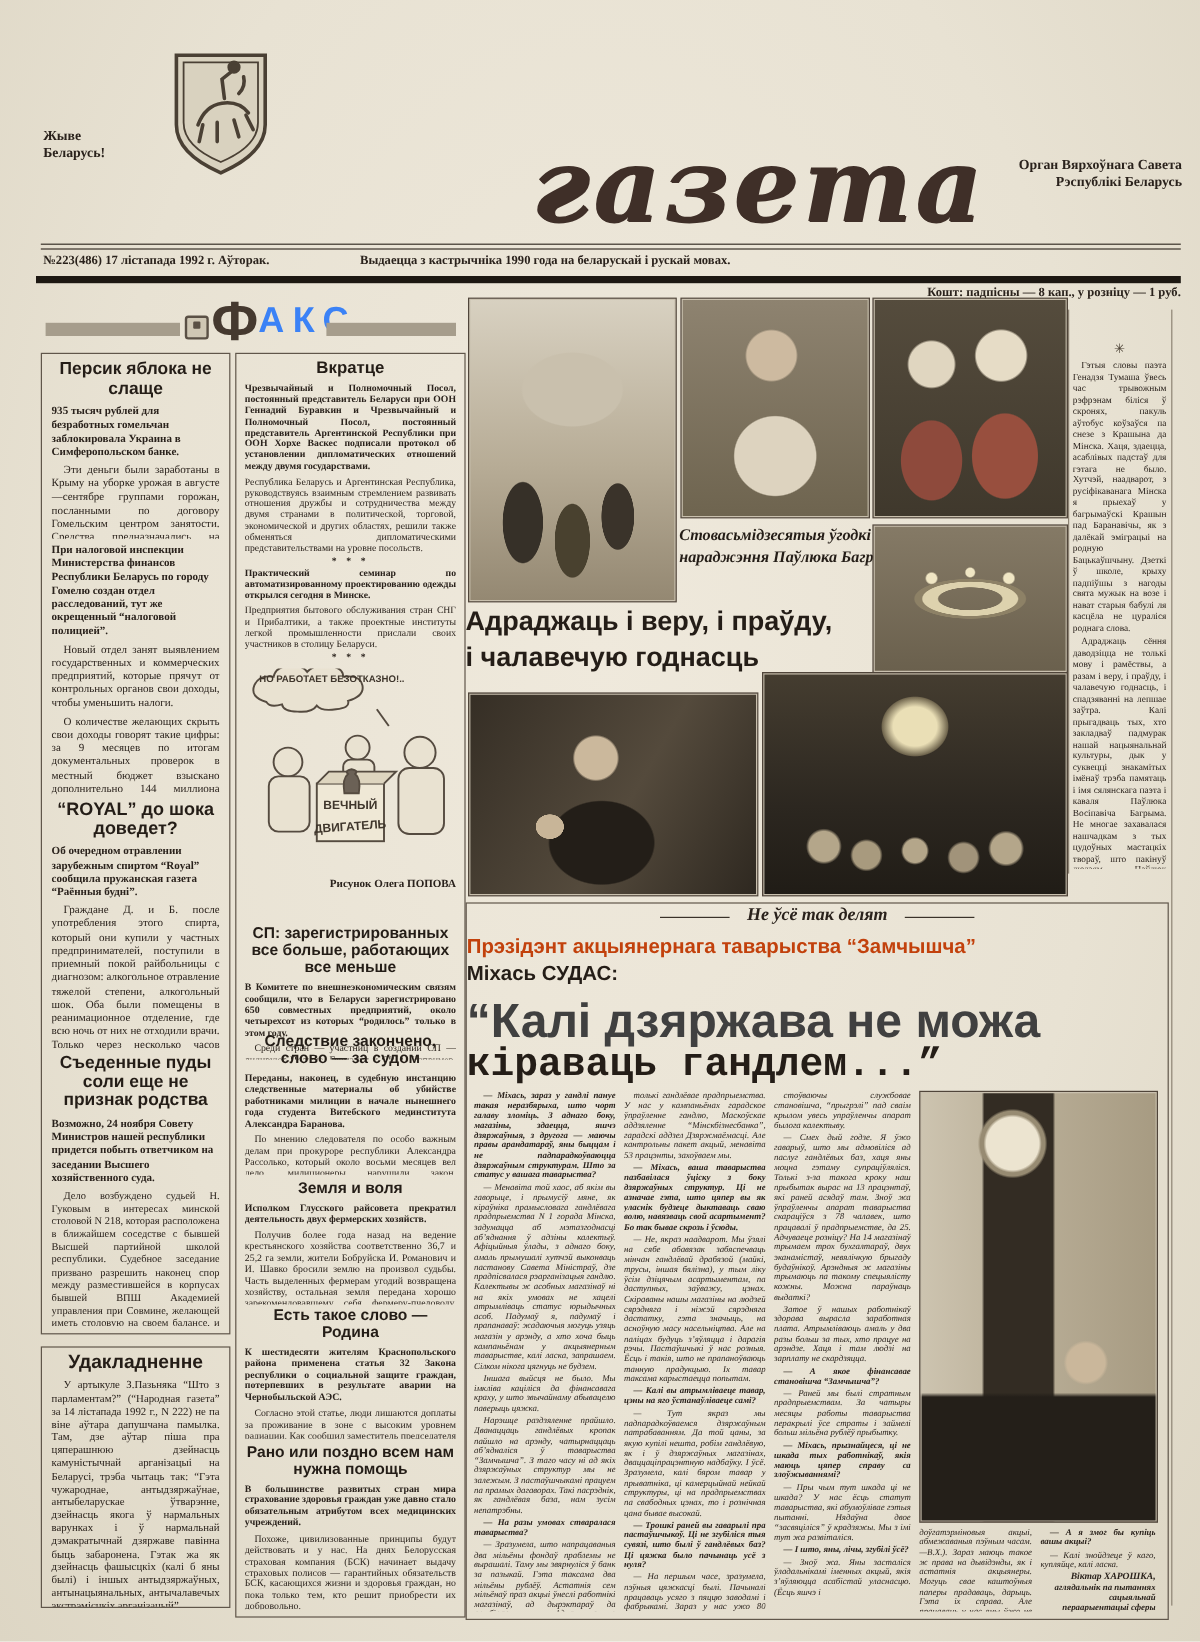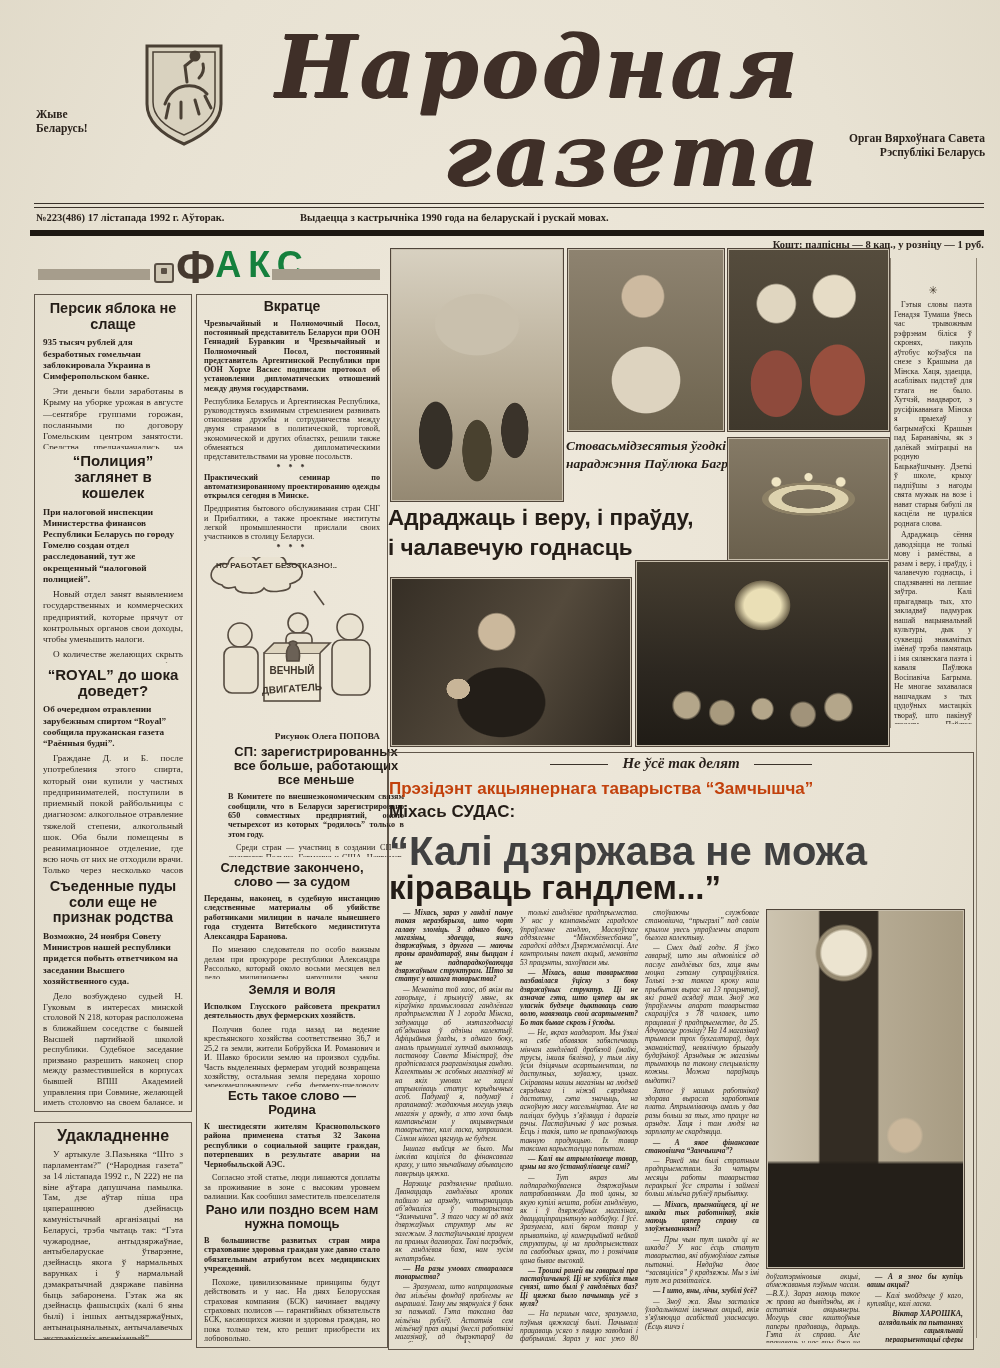--- a/index.html
+++ b/index.html
@@ -51,52 +51,50 @@
       <path d="M22 62 q6 -16 20 -18 q14 -2 22 8"></path>
       <path d="M26 62 l-3 14 M38 60 l0 16 M52 58 l4 14 M62 54 l6 12"></path>
       <path d="M56 36 q6 -6 4 -14"></path>
       <path d="M44 40 l-2 -16 l10 -8"></path>
       <circle cx="52" cy="14" r="4" fill="#4a4034"></circle>
     </g>
   </svg>
 </div>
 
 <div class="abs" style="left:275px;top:8px;width:580px;height:195px;">
-  <span class="logo-word" style="left:0;top:8px;font-size:86px;">Народная</span>
   <span class="logo-word" style="left:168px;top:96px;font-size:86px;">газета</span>
 </div>
 
 <div class="abs rt" style="left:840px;top:108px;width:145px;font-size:11.5px;font-weight:bold;line-height:1.25;margin-top:23px;">Орган Вярхоўнага Савета Рэспублікі Беларусь</div>
 
 <div class="abs rule-double" style="left:34px;top:203px;width:950px;"></div>
 
 <div class="abs b" style="left:36px;top:212px;font-size:10.5px;">№223(486) 17 лістапада 1992 г. Аўторак.</div>
 <div class="abs b ctr" style="left:300px;top:212px;width:440px;font-size:10.5px;">Выдаецца з кастрычніка 1990 года на беларускай і рускай мовах.</div>
 <div class="abs b rt" style="left:730px;top:212px;width:254px;font-size:10.5px;margin-top:27px;">Кошт: падпісны — 8 кап., у розніцу — 1 руб.</div>
 
 <div class="abs rule-thick" style="left:30px;top:230px;width:954px;"></div>
 
 <div class="abs fbar" style="left:38px;top:269px;width:112px;"></div>
 <div class="abs" style="left:154px;top:263px;width:16px;height:16px;border:2px solid #5a5045;background:#cfc7b4;border-radius:3px;">
   <div style="width:6px;height:6px;background:#5a5045;margin:3px auto;border-radius:1px;"></div>
 </div>
 <div class="abs sans" style="left:176px;top:240px;">
-  <span style="font-size:46px;font-weight:bold;color:#45392f;">Ф</span><span style="font-size:36px;font-weight:bold;letter-spacing:7px;color:#15803d;vertical-align:6px;margin-top:12px;">АКС</span>
+  <span style="font-size:46px;font-weight:bold;color:#45392f;">Ф</span><span style="font-size:30px;font-weight:bold;letter-spacing:7px;color:#3b82f6;vertical-align:6px;margin-top:12px;">АКС</span>
 </div>
 <div class="abs fbar" style="left:272px;top:269px;width:108px;"></div>
 
 <div class="abs box" style="left:34px;top:294px;width:156px;height:816px;">
   <div class="abs clip" style="left:8px;top:6px;width:140px;height:148px;">
     <h3 class="art-title" style="font-size:14.5px;">Персик яблока не слаще</h3>
     <p class="lead">935 тысяч рублей для безработных гомельчан заблокировала Украина в Симферопольском банке.</p>
     <p class="bodytxt just">Эти деньги были заработаны в Крыму на уборке урожая в августе—сентябре группами горожан, посланными по договору Гомельским центром занятости. Средства предназначались на поддержку людей, оставшихся без работы.</p>
 
   </div>
   <div class="abs clip" style="left:8px;top:158px;width:140px;height:210px;">
-    <h3 class="art-title" style="font-size:15px;">“Полиция” заглянет в кошелек</h3>
     <p class="lead">При налоговой инспекции Министерства финансов Республики Беларусь по городу Гомелю создан отдел расследований, тут же окрещенный “налоговой полицией”.</p>
     <p class="bodytxt just">Новый отдел занят выявлением государственных и коммерческих предприятий, которые прячут от контрольных органов свои доходы, чтобы уменьшить налоги.</p>
     <p class="bodytxt just">О количестве желающих скрыть свои доходы говорят такие цифры: за 9 месяцев по итогам документальных проверок в местный бюджет взыскано дополнительно 144 миллиона рублей.</p>
 
   </div>
   <div class="abs clip" style="left:8px;top:372px;width:140px;height:208px;">
     <h3 class="art-title" style="font-size:15px;">“ROYAL” до шока доведет?</h3>
     <p class="lead">Об очередном отравлении зарубежным спиртом “Royal” сообщила пружанская газета “Раённыя будні”.</p>
     <p class="bodytxt just">Граждане Д. и Б. после употребления этого спирта, который они купили у частных предпринимателей, поступили в приемный покой райбольницы с диагнозом: алкогольное отравление тяжелой степени, алкогольный шок. Оба были помещены в реанимационное отделение, где всю ночь от них не отходили врачи. Только через несколько часов лечение дало результаты...</p>
 
@@ -141,21 +139,21 @@
         <path d="M62 96 l10 -10 h56 l-10 10" fill="#ded5bf"></path>
         <path d="M85 104 q-2 -12 3 -16 q-3 -3 3 -4 q6 1 3 4 q5 4 3 16 z" fill="#6b6156"></path>
       </g>
       <text x="90" y="117" text-anchor="middle" font-family="Liberation Sans,sans-serif" font-size="10" font-weight="bold" fill="#3f362c">ВЕЧНЫЙ</text>
       <text x="90" y="135" text-anchor="middle" font-family="Liberation Sans,sans-serif" font-size="10" font-weight="bold" fill="#3f362c" transform="rotate(-4 90 135)">ДВИГАТЕЛЬ</text>
     </svg>
     <div class="abs sans b ctr" style="left:14px;top:4px;width:130px;font-size:8px;color:#3f362c;">НО РАБОТАЕТ БЕЗОТКАЗНО!..</div>
   </div>
   <p class="abs byline" style="left:7px;top:436px;width:176px;">Рисунок Олега ПОПОВА</p>
 
-  <div class="abs clip" style="left:7px;top:450px;width:176px;height:112px;margin-left:24px;">
+  <div class="abs clip" style="left:7px;top:476px;width:176px;height:112px;">
     <h3 class="art-title" style="font-size:13px;">СП: зарегистрированных все больше, работающих все меньше</h3>
     <p class="b just" style="font-size:8.2px;line-height:1.15;">В Комитете по внешнеэкономическим связям сообщили, что в Беларуси зарегистрировано 650 совместных предприятий, около четырехсот из которых “родилось” только в этом году.</p>
     <p class="just" style="font-size:8.2px;line-height:1.15;text-indent:8px;">Среди стран — участниц в создании СП — лидируют Польша, Германия и США. Например, польские предприниматели делят уставной капитал в 370 СП, американские — в 44. Если по статистике 1991 года, действующими считались лишь 33 процента СП, то в этом году еще меньше. В то же время только одно предприятие исключено из регистрационного реестра, а еженедельно регистрируется три-четыре СП.</p>
 
   </div>
 
   <div class="abs clip" style="left:7px;top:566px;width:176px;height:118px;">
     <h3 class="art-title" style="font-size:13px;">Следствие закончено, слово — за судом</h3>
     <p class="b just" style="font-size:8.2px;line-height:1.15;">Переданы, наконец, в судебную инстанцию следственные материалы об убийстве работниками милиции в начале нынешнего года студента Витебского мединститута Александра Баранова.</p>
     <p class="just" style="font-size:8.2px;line-height:1.15;text-indent:8px;">По мнению следователя по особо важным делам при прокуроре республики Александра Рассолько, который около восьми месяцев вел дело, милиционеры нарушили закон, неправомерно применяя к своей жертве резиновые палки и действуя при этом с неоправданной жестокостью. Опытнейший специалист прокурорской службы считает необходимым привлечь лиц, виновных в гибели юноши, к судебной ответственности.</p>
@@ -245,21 +243,21 @@
 
 <div class="abs box" style="left:388px;top:752px;width:584px;height:596px;">
   <div class="abs" style="left:0;top:2px;width:100%;display:flex;justify-content:center;gap:14px;">
     <div class="hline"></div>
     <div style="font-size:15px;font-weight:bold;font-style:italic;">Не ўсё так делят</div>
     <div class="hline"></div>
   </div>
   <div class="abs ctr sans b" style="left:0;top:26px;width:100%;font-size:17px;color:#c2410c;">Прэзідэнт акцыянернага таварыства “Замчышча”</div>
   <div class="abs ctr sans b" style="left:0;top:49px;width:100%;font-size:17px;color:#241d17;">Міхась СУДАС:</div>
   <div class="abs ctr sans b" style="left:0;top:76px;width:100%;font-size:40px;color:#404040;">“Калі дзяржава не можа</div>
-  <div class="abs ctr sans b" style="left:0;top:116px;width:100%;font-size:33px;color:#241d17;">кіраваць гандлем...”</div>
+  <div class="abs ctr sans b" style="left:0;top:116px;width:100%;font-size:33px;color:#241d17;font-family:Liberation Mono, monospace;">кіраваць гандлем...”</div>
 
   <div class="abs clip icol" style="left:6px;top:156px;width:118px;height:434px;">
     <p class="q">— Міхась, зараз у гандлі пануе такая неразбярыха, што чорт галаву зломіць. З аднаго боку, магазіны, здаецца, яшчэ дзяржаўныя, з другога — маючы правы арандатараў, яны быццам і не падпарадкоўваюцца дзяржаўным структурам. Што за статус у вашага таварыства?</p>
     <p>— Менавіта той хаос, аб якім вы гаворыце, і прымусіў мяне, як кіраўніка прамысловага гандлёвага прадпрыемства N 1 горада Мінска, задумацца аб мэтазгоднасці аб’яднання ў адзіны калектыў. Афіцыйныя ўлады, з аднаго боку, амаль прымушалі хутчэй выконваць пастанову Савета Міністраў, дзе прадпісвалася рэарганізацыя гандлю. Калектывы ж асобных магазінаў ні на якіх умовах не хацелі атрымліваць статус юрыдычных асоб. Падумаў я, падумаў і прапанаваў: жадаючыя могуць узяць магазін у арэнду, а хто хоча быць кампаньёнам у акцыянерным таварыстве, калі ласка, запрашаем. Сілком нікога цягнуць не будзем.</p>
     <p>Іншага выйсця не было. Мы імкліва каціліся да фінансавага краху, у што звычайнаму абывацелю паверыць цяжка.</p>
     <p>Нарэшце раздзяленне прайшло. Дванаццаць гандлёвых кропак пайшло на арэнду, чатырнаццаць аб’ядналіся ў таварыства “Замчышча”. З таго часу ні ад якіх дзяржаўных структур мы не залежым. З пастаўшчыкамі працуем па прамых дагаворах. Такі пасрэднік, як гандлёвая база, нам зусім непатрэбны.</p>
     <p class="q">— На разы умовах стваралася таварыства?</p>
     <p>— Зразумела, што напрацаваныя два мільёны фондаў праблемы не вырашалі. Таму мы звярнуліся ў банк за пазыкай. Гэта таксама два мільёны рублёў. Астатнія сем мільёнаў праз акцыі ўнеслі работнікі магазінаў, ад дырэктараў да прыбіральшчыц. Адна акцыя каштавала ўсяго 1000 рублёў. Прадаўцы, рабочыя, іншыя катэгорыі нашых супрацоўнікаў бралі не менш як 5 акцый. Каштоўныя паперы набылі каля 600 чалавек.</p>
 
   </div>

